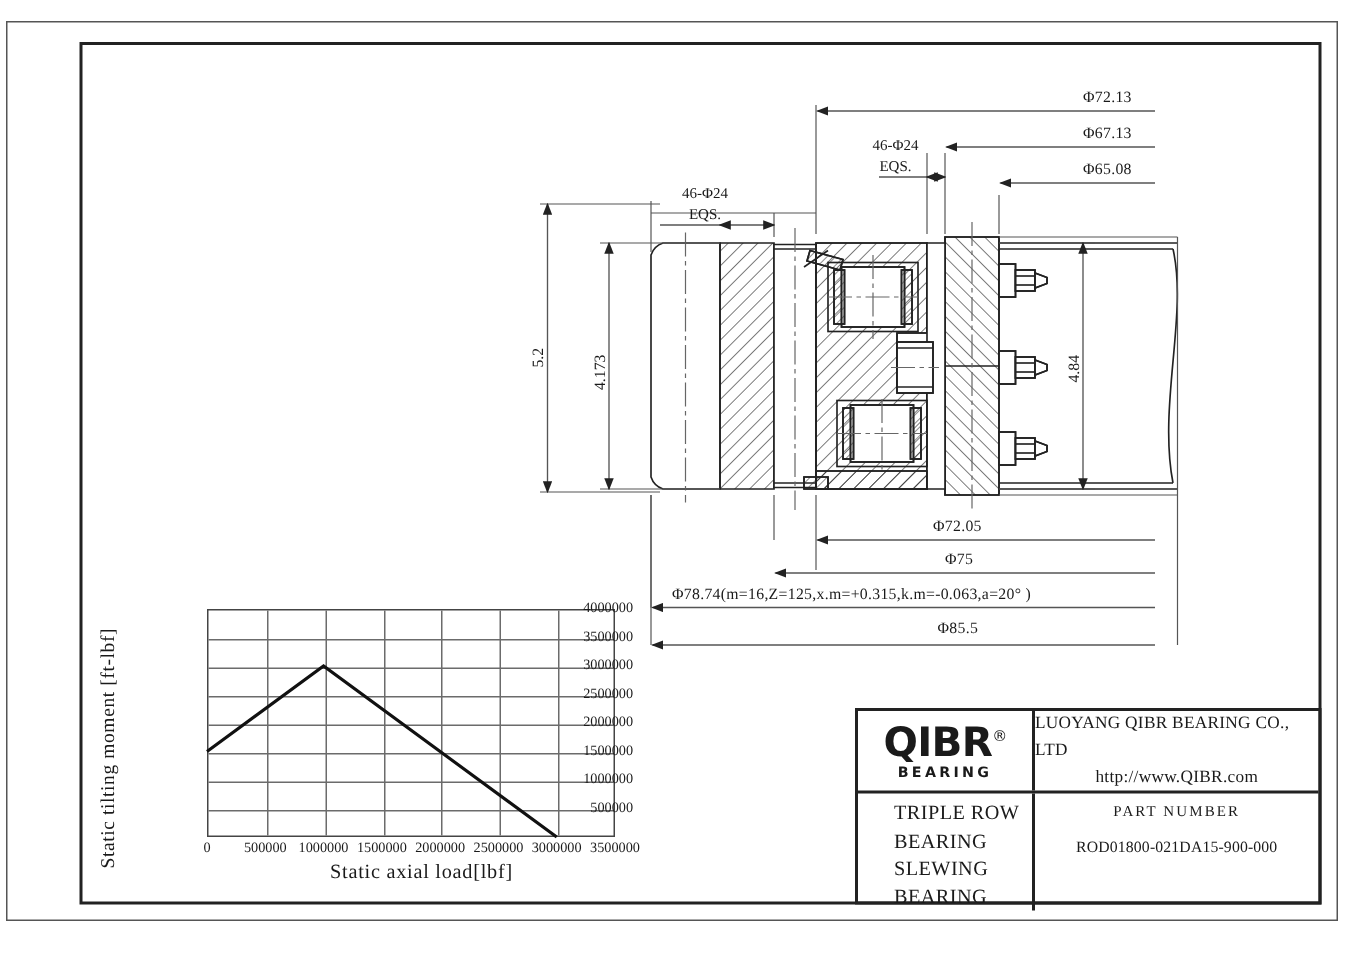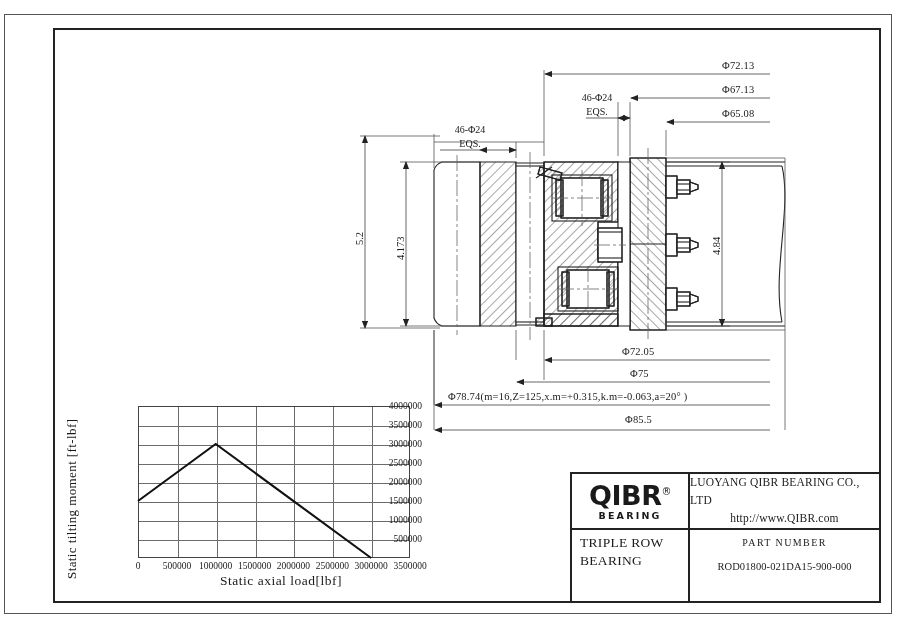--- a/index.html
+++ b/index.html
@@ -41,21 +41,21 @@
   #tb-logo{width:118px;border-right:2px solid #222;display:flex;flex-direction:column;
            align-items:center;justify-content:center;padding-top:2px;box-sizing:border-box;}
   #logo-main{font-family:"DejaVu Sans",sans-serif;font-weight:bold;font-size:27px;
              letter-spacing:-.5px;line-height:.95;position:relative;}
   #logo-reg{font-size:10px;vertical-align:super;font-weight:normal;}
   #logo-sub{font-family:"DejaVu Sans",sans-serif;font-weight:bold;font-size:9.5px;
             letter-spacing:2.2px;margin-top:1px;}
   #tb-company{flex:1;display:flex;flex-direction:column;align-items:center;
               justify-content:center;font-size:11.5px;line-height:1.55;letter-spacing:.2px;}
   #tb-bottom{flex:1;display:flex;}
-  #tb-desc{width:118px;border-right:2px solid #222;padding:4px 0 0 8px;box-sizing:border-box;
+  #tb-desc{width:118px;border-right:2px solid #222;padding:4px 0 0 24px;box-sizing:border-box;
            font-size:13.5px;line-height:1.36;letter-spacing:.3px;}
   #tb-part{flex:1;display:flex;flex-direction:column;align-items:center;justify-content:flex-start;
            padding-top:7px;box-sizing:border-box;}
   #tb-part-label{font-size:10px;letter-spacing:1.4px;}
   #tb-part-no{font-size:10.5px;margin-top:13px;letter-spacing:.1px;text-align:center;}
 </style>
 </head>
 <body>
 
 <div class="abs" id="outer-border"></div>
@@ -317,19 +317,20 @@
     </div>
     <div id="tb-company">
       <div>LUOYANG QIBR BEARING CO., LTD</div>
       <div>http://www.QIBR.com</div>
     </div>
   </div>
   <div id="tb-bottom">
     <div id="tb-desc">
       <div>TRIPLE ROW</div>
       <div>BEARING</div>
+      <div>SLEWING BEARING</div>
     </div>
     <div id="tb-part">
       <div id="tb-part-label">PART  NUMBER</div>
       <div id="tb-part-no">ROD01800-021DA15-900-000</div>
     </div>
   </div>
 </div>
 
 </body></html>

